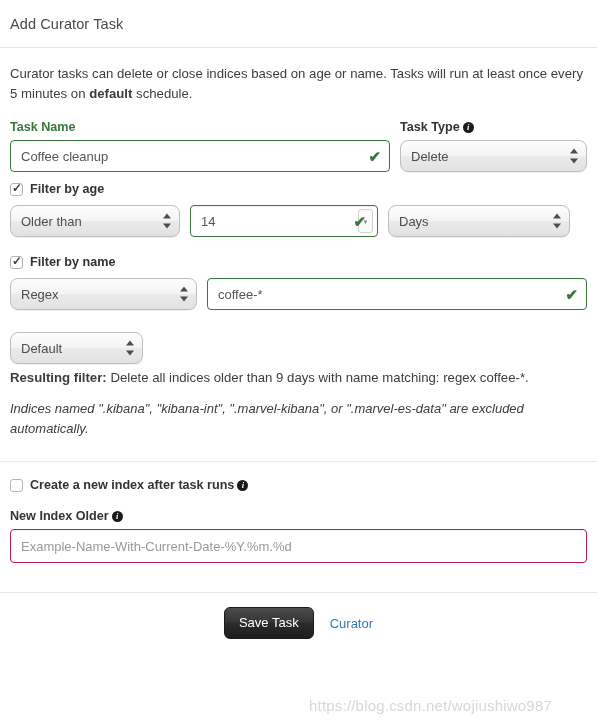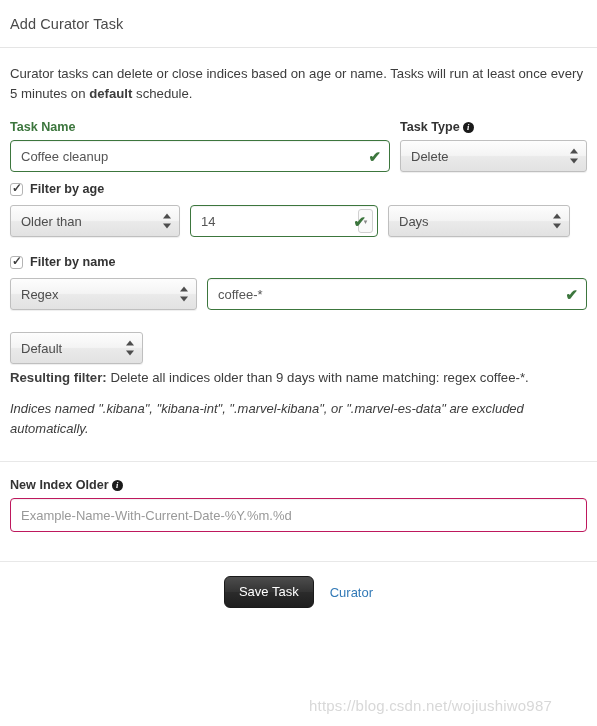--- a/index.html
+++ b/index.html
@@ -132,21 +132,21 @@
     -webkit-appearance: none;
     appearance: none;
     box-sizing: border-box;
     height: 32px;
     width: 100%;
     padding: 5px 26px 5px 10px;
     font-size: 13px;
     font-family: "Liberation Sans", sans-serif;
     color: #4d4d4d;
     border: 1px solid #bfbfbf;
-    border-radius: 3px;
+    border-radius: 8px;
     background: linear-gradient(to bottom, #fdfdfd 0%, #f4f4f4 48%, #eaeaea 52%, #e2e2e2 100%);
     box-shadow: 0 1px 1px rgba(0,0,0,.07);
     outline: none;
   }
   .select .spin {
     position: absolute;
     right: 9px;
     top: 50%;
     transform: translateY(-50%);
     width: 8px;
@@ -394,20 +394,24 @@
 
   <p class="excluded">Indices named ".kibana", "kibana-int", ".marvel-kibana", or ".marvel-es-data" are excluded automatically.</p>
 
 </div>
 
 <div style="height:22px;"></div>
 <hr class="sep">
 
 <div style="padding:16px 10px 0 10px; box-sizing:border-box;">
 
+  <div class="cb-row" style="margin-bottom:16px;">
+    <input class="cb" type="checkbox" style="">
+    <span class="cb-label"><span>Create a new index after task runs</span><span class="info-icon">i</span></span>
+  </div>
 
   <label class="field-label"><span>New Index Older</span><span class="info-icon">i</span></label>
 
   <div class="input-wrap" style="width:577px;">
     <input class="ctl text-input" type="text" style="height: 34px;" placeholder="Example-Name-With-Current-Date-%Y.%m.%d">
   </div>
 
 </div>
 
 <div style="height:29px;"></div>

